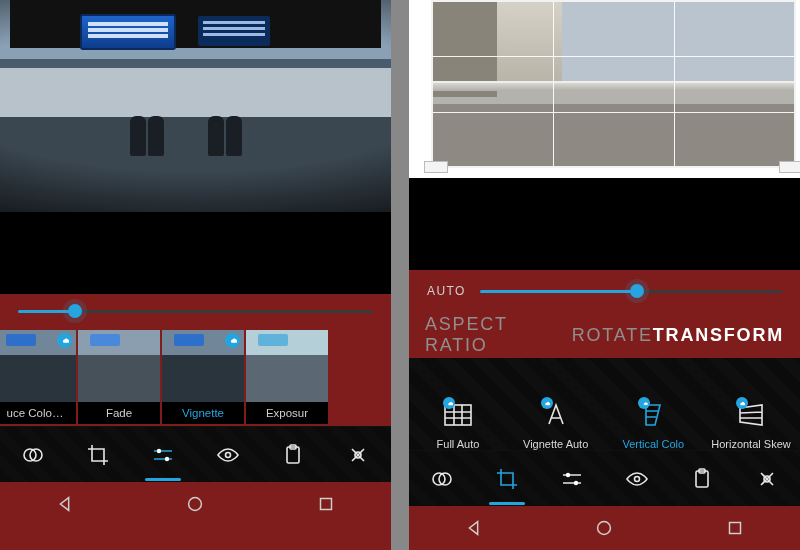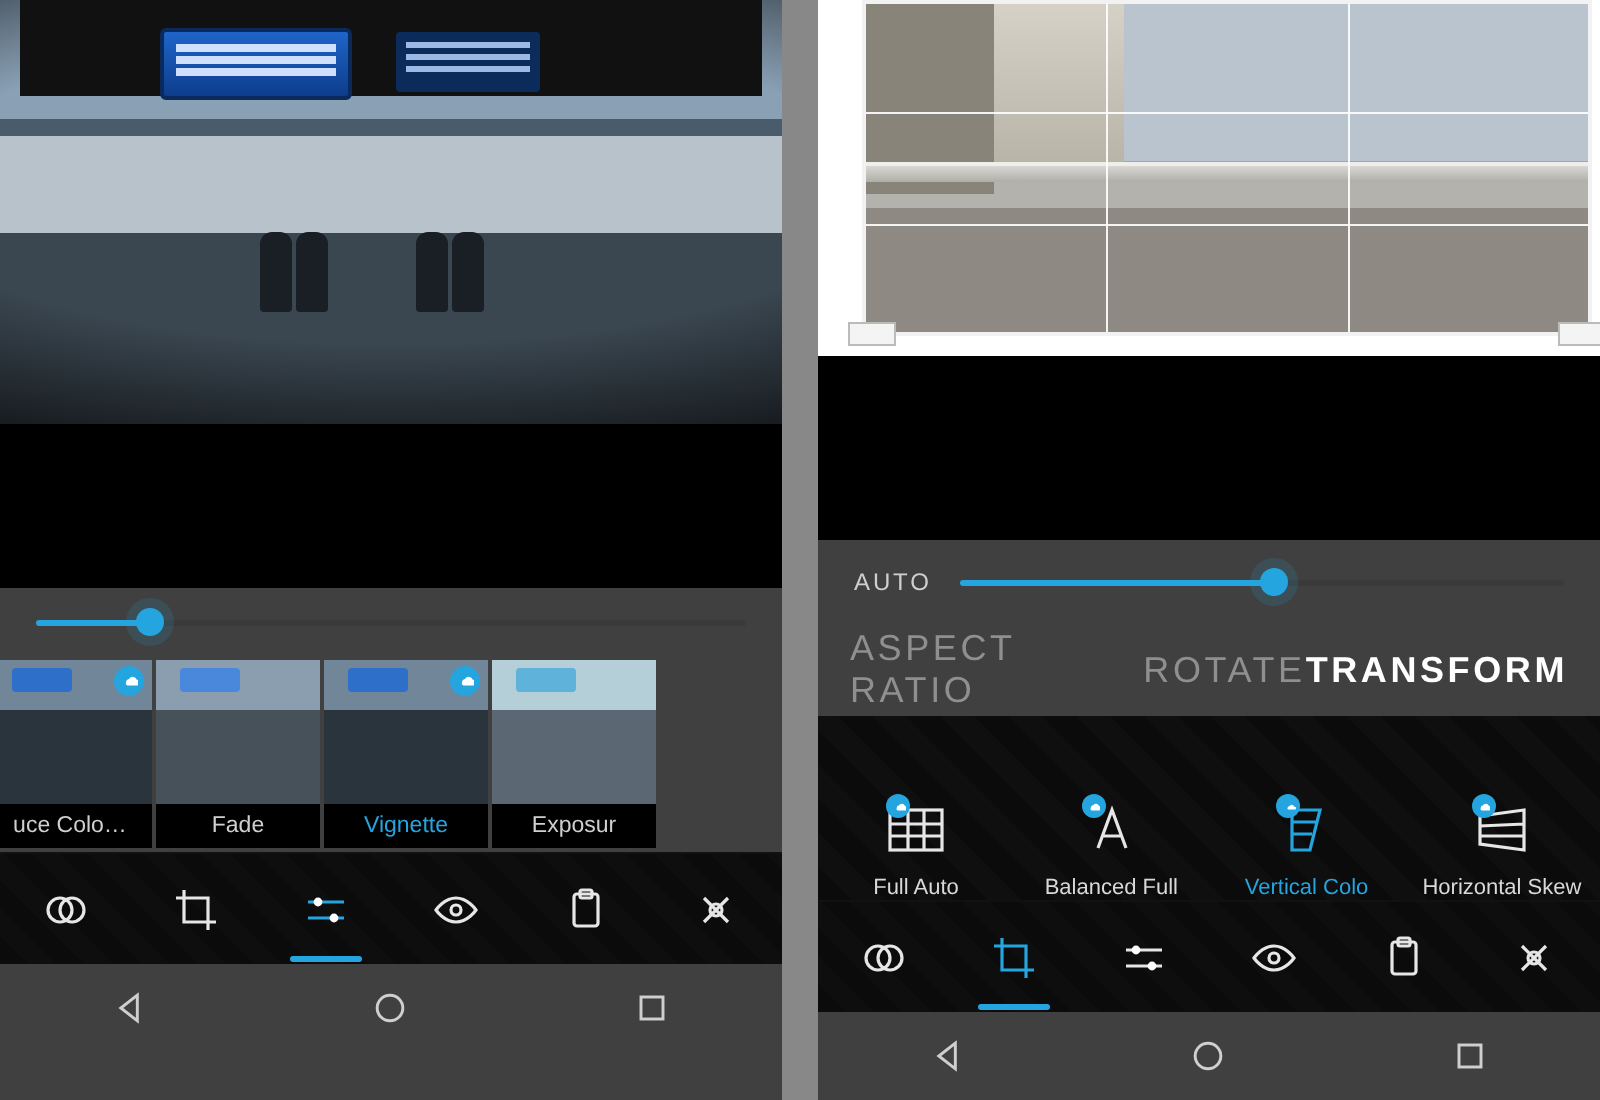--- a/index.html
+++ b/index.html
@@ -1,18 +1,18 @@
 <!DOCTYPE html>
 <html><head>
 <meta charset="utf-8">
 <style>
 *{margin:0;padding:0;box-sizing:border-box;font-family:-apple-system,Helvetica,Arial,sans-serif;-webkit-font-smoothing:antialiased}
 html,body{width:800px;height:550px;background:#888;overflow:hidden}
 .wrap{display:flex;gap:18px;width:800px;height:550px;background:#888;padding:0}
-.pane{flex:1;background:#404040;color:#fff;display:flex;flex-direction:column;position:relative;overflow:hidden}
+.pane{flex:1;background:#7f1d1d;color:#fff;display:flex;flex-direction:column;position:relative;overflow:hidden}
 
 
 .l-image{height:212px;position:relative;overflow:hidden}
 .l-image .scene{position:absolute;inset:0;background:
   radial-gradient(ellipse 160% 90% at 50% 45%,rgba(0,0,0,0) 40%,rgba(0,0,0,.85) 80%),
   linear-gradient(#89a0b5 0 28%,#4a5b6c 28% 32%,#b8c2cb 32% 55%,#3a4650 55% 100%)}
 .l-image .scene::before{content:"";position:absolute;left:10px;right:10px;top:0;height:48px;
   background:linear-gradient(#111 0 100%)}
 .l-image .sign{position:absolute;top:14px;left:80px;width:96px;height:36px;background:linear-gradient(#1f64c9,#0d3d8c);border:2px solid #0a2a5c;border-radius:3px}
 .l-image .sign::after{content:"";position:absolute;left:6px;right:6px;top:6px;height:4px;background:#cfe0ff;box-shadow:0 6px 0 #cfe0ff,0 12px 0 #cfe0ff}
@@ -234,21 +234,21 @@
      <div class="pico">
             <svg viewBox="0 0 34 30">
               <use href="#ic-text-skew"></use>
             </svg>
        <span class="dot">
               <svg viewBox="0 0 12 12">
                 <use href="#ic-cloud"></use>
               </svg>
             </span>
      </div>
-     <div class="plabel">Balanced Full</div>
+     <div class="plabel">Vignette Auto</div>
    </div>
         <div class="preset active">
      <div class="pico">
             <svg viewBox="0 0 34 30">
               <use href="#ic-trapezoid-v"></use>
             </svg>
        <span class="dot">
               <svg viewBox="0 0 12 12">
                 <use href="#ic-cloud"></use>
               </svg>

